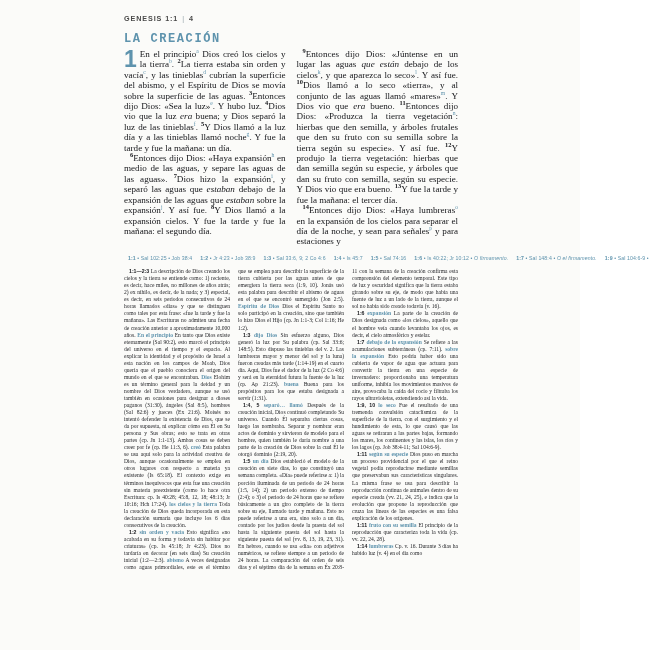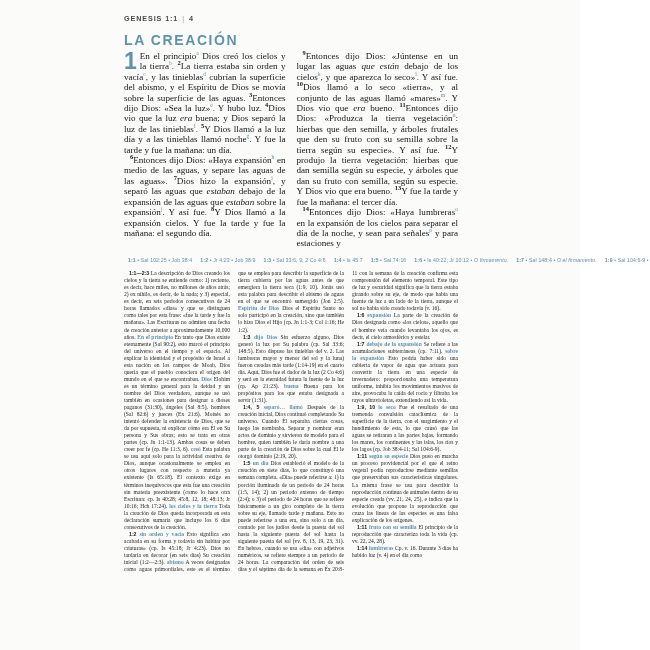--- a/index.html
+++ b/index.html
@@ -35,22 +35,22 @@
     align-items: center;
     gap: 4px;
   }
   .running-head .sep {
     color: #9aa7ad;
     font-weight: 400;
   }
 
   
   .section-title {
-    font-family: Liberation Sans, sans-serif;
-    font-size: 14px;
+    font-family: Liberation Mono, monospace;
+    font-size: 12px;
     letter-spacing: 1.6px;
     font-weight: 700;
     color: #5e93ad;
     margin: 0 0 3px 0;
   }
 
   
   .scripture {
     column-count: 2;
     column-gap: 11px;

